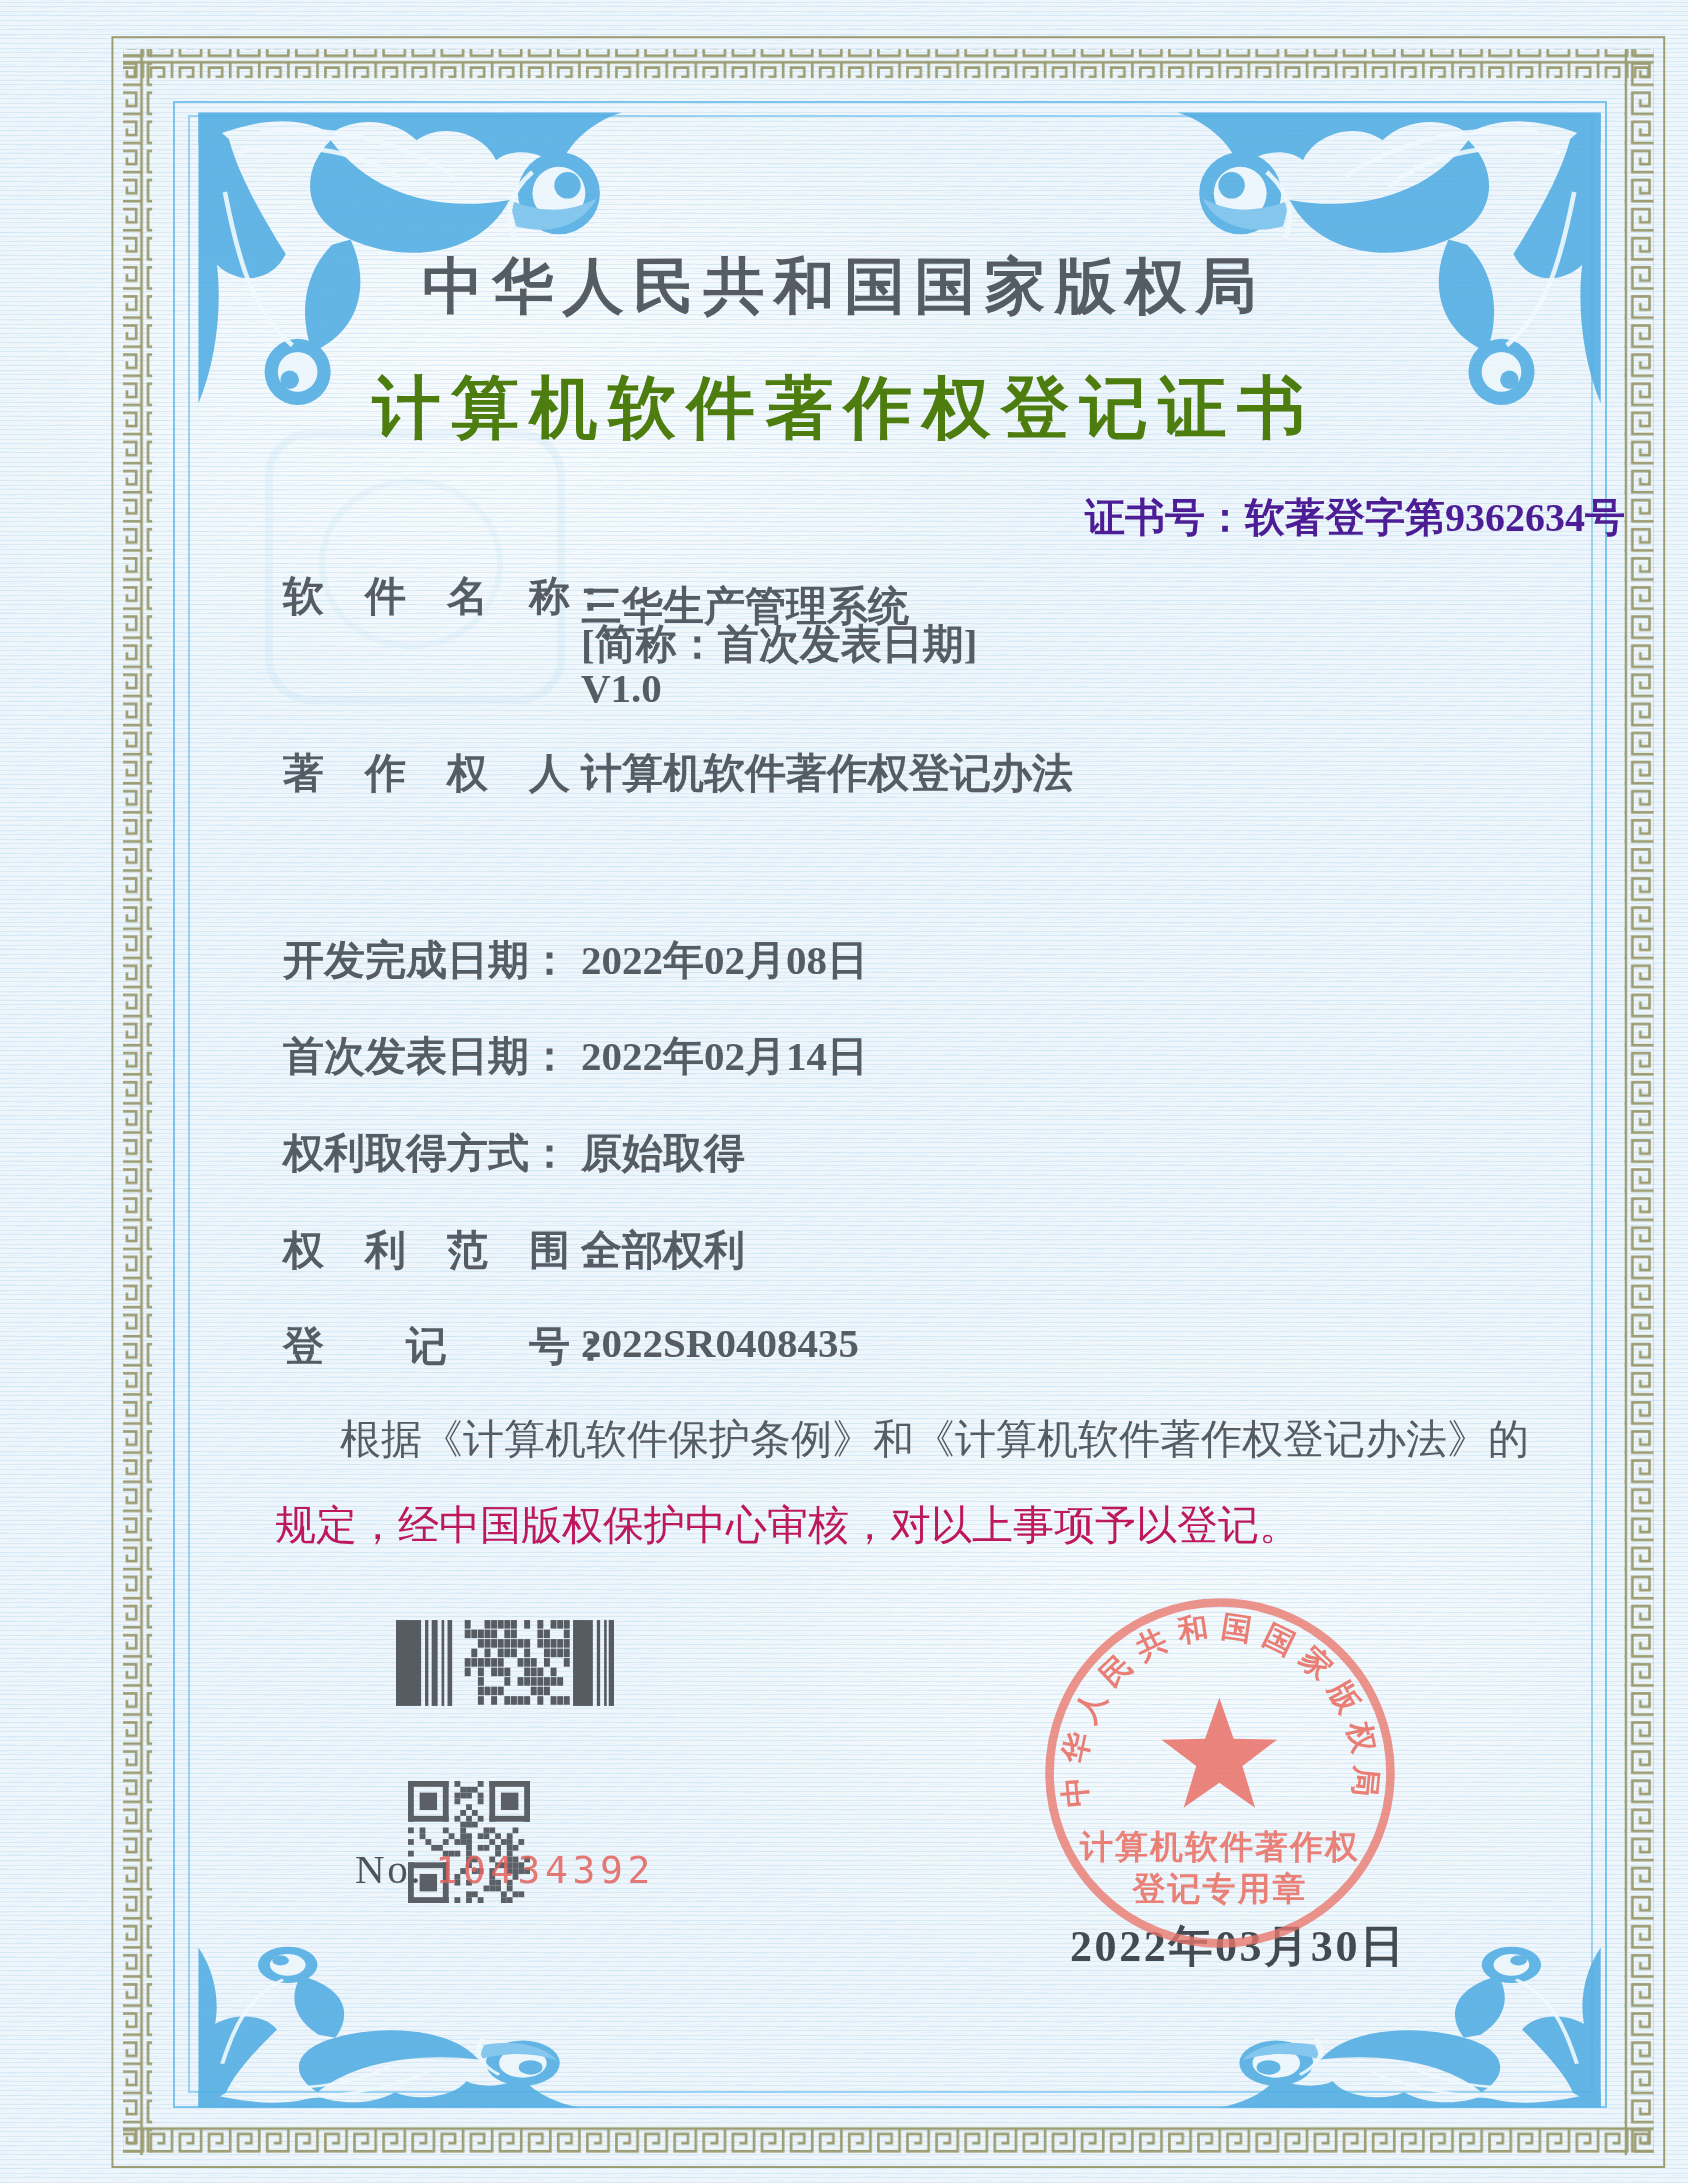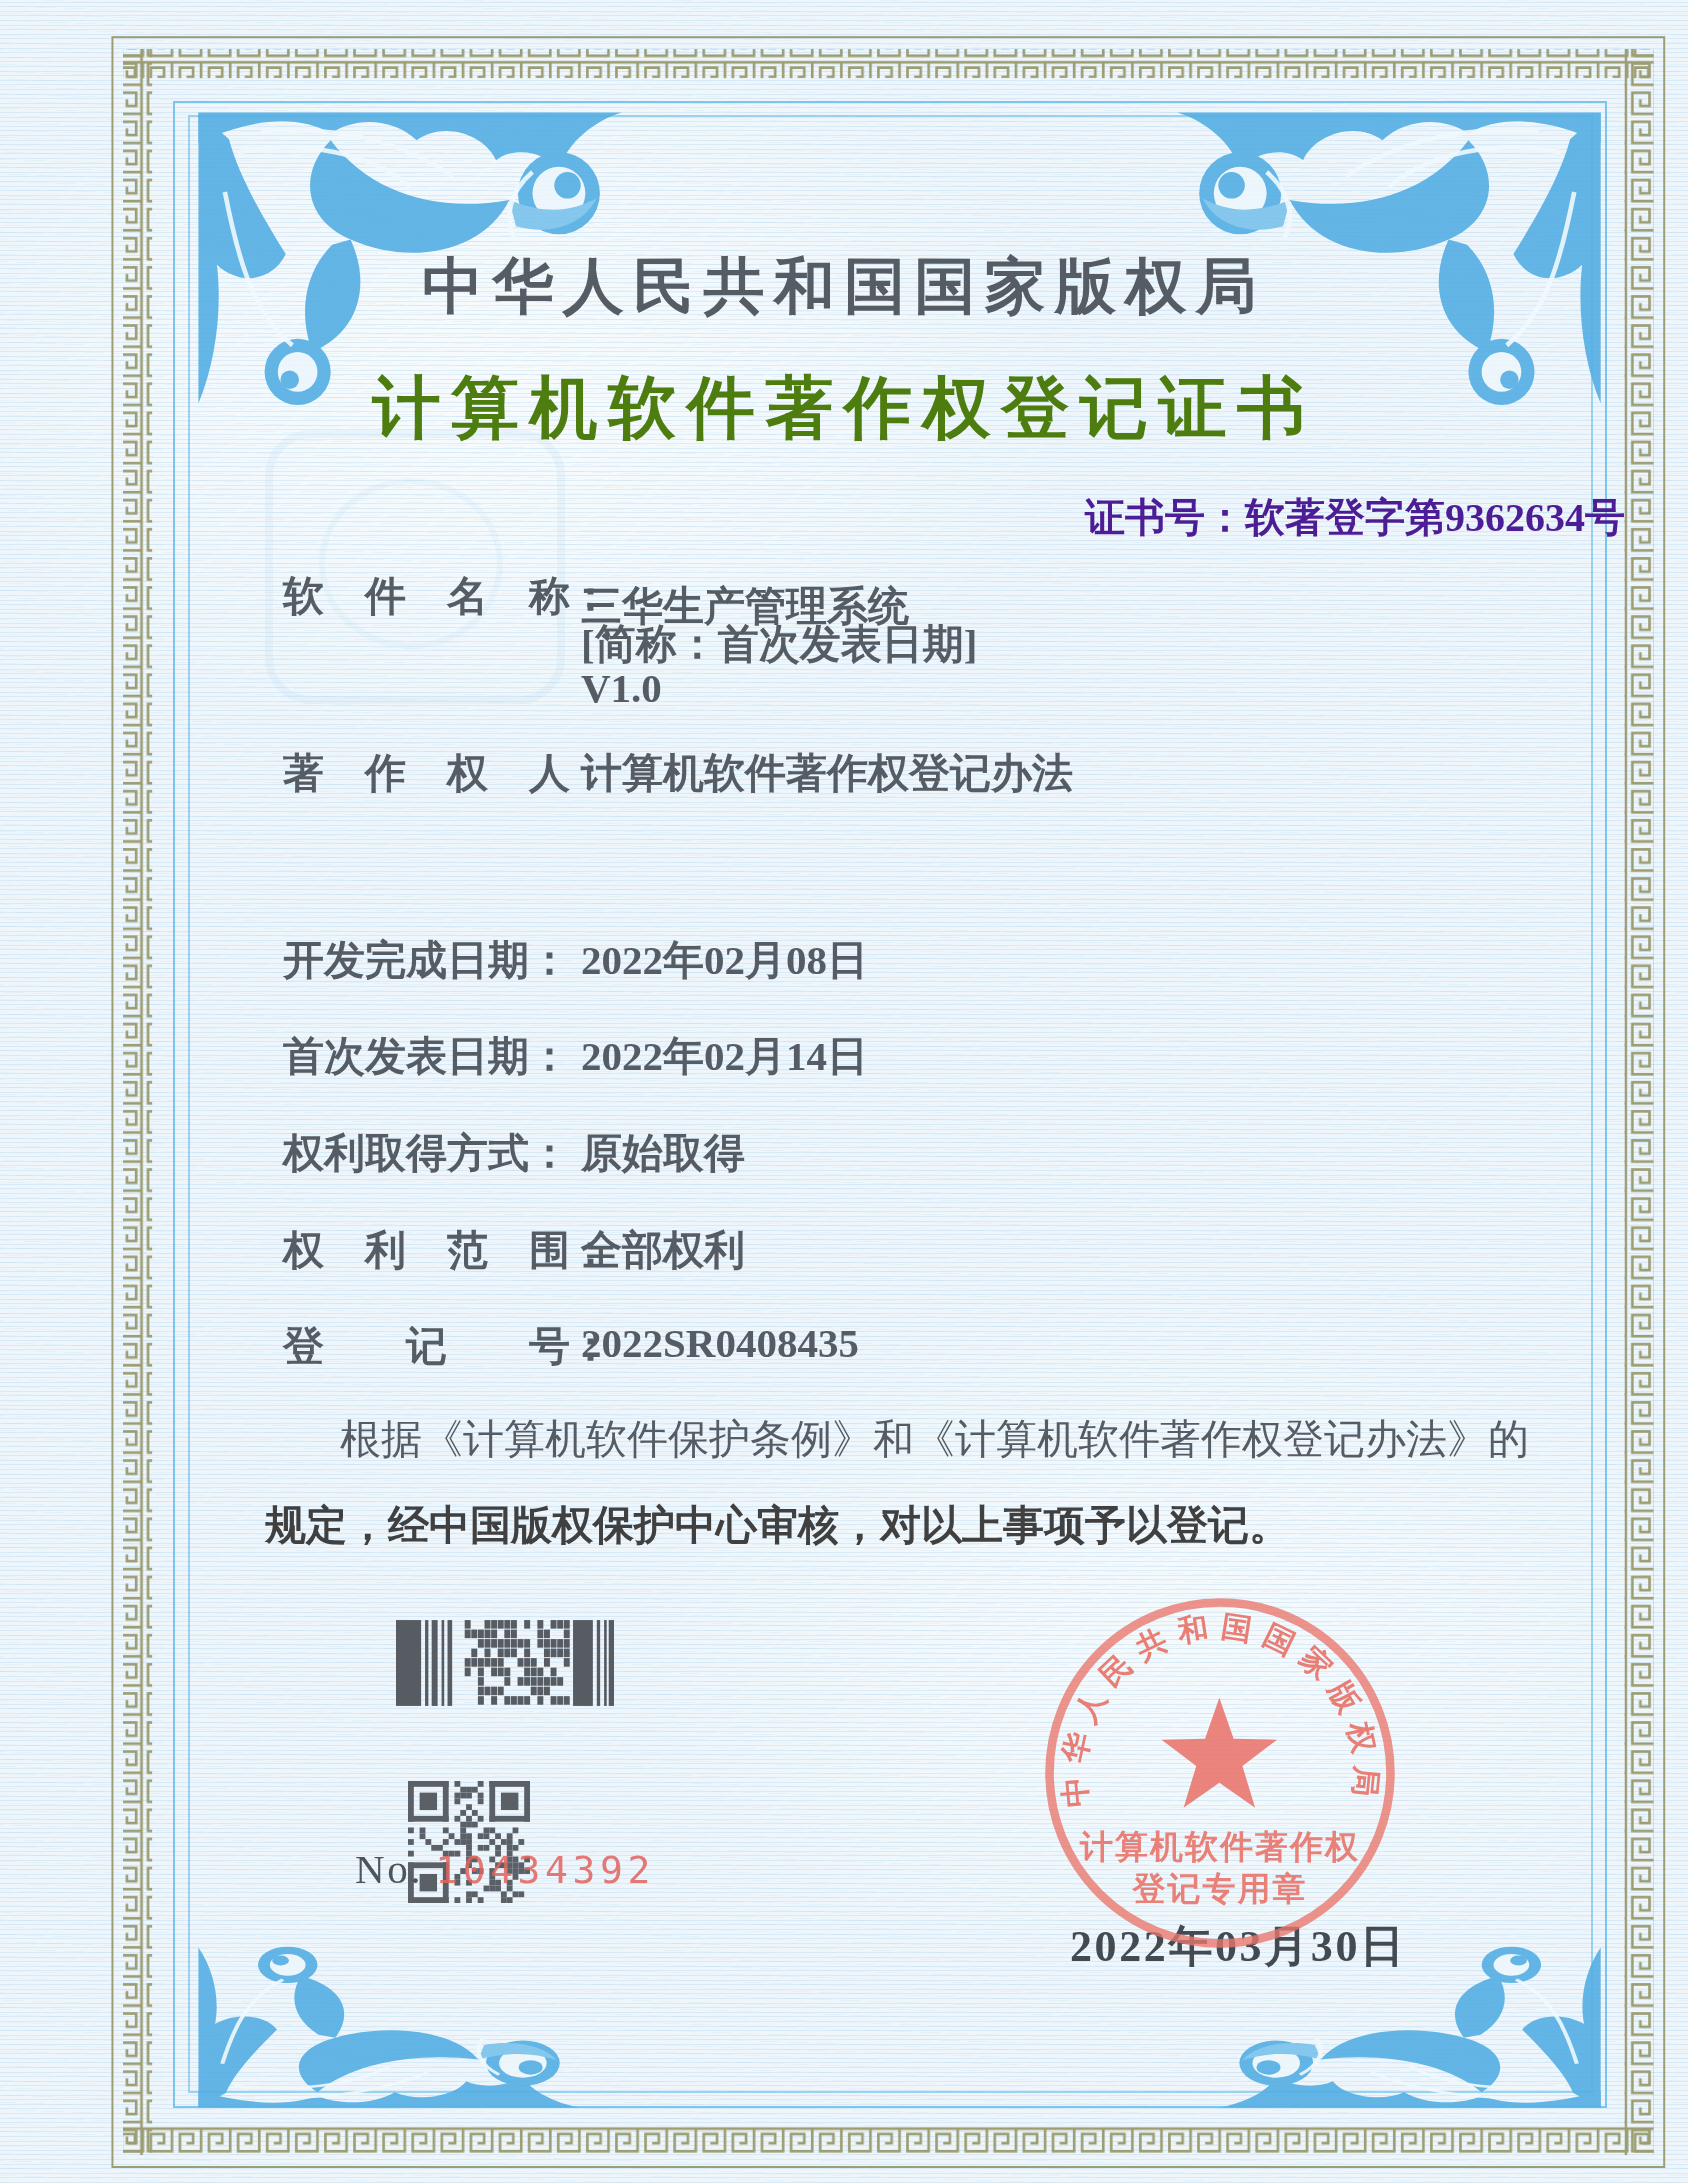--- a/index.html
+++ b/index.html
@@ -21,21 +21,21 @@
   #blue-rect-outer{left:173px;top:101px;width:1430px;height:2003px;}
   #blue-rect-inner{left:188px;top:115px;width:1401px;height:1974px;border-color:rgba(86,180,232,.55);}
   
   .center-line{left:0;width:1688px;text-align:center;white-space:nowrap;}
   #issuer-title{top:246px;font-size:61px;font-weight:700;letter-spacing:9.3px;color:#565c64;}
   #doc-title{top:363px;font-size:68px;font-weight:700;letter-spacing:10.6px;color:#4d7c0f;}
   #certno-line{left:1085px;top:490px;font-size:40px;font-weight:700;white-space:nowrap;color:#4c1d95;}
   .flabel{position:absolute;left:283px;font-size:41px;font-weight:700;white-space:nowrap;color:#565c64;}
   .fvalue{position:absolute;left:581px;font-size:41px;font-weight:700;white-space:nowrap;color:#565c64;}
   #body-line1{left:340px;top:1412px;font-size:41px;font-weight:400;white-space:nowrap;color:#565c64;}
-  #body-line2{left:265px;top:1498px;font-size:41px;font-weight:700;white-space:nowrap;color:#404040;}
+  #body-line2{left:275px;top:1498px;font-size:41px;font-weight:400;white-space:nowrap;color:#be185d;}
   #serial-line{left:355px;top:1845px;font-size:41px;white-space:nowrap;}
   #serial-prefix{color:#4e545c;letter-spacing:2.6px;}
   #serial-number{color:#e2635e;font-family:"DejaVu Sans Mono",monospace;font-size:38px;letter-spacing:4.6px;opacity:.85;margin-left:12px;}
   #issue-date{left:1070px;top:1917px;font-size:44px;font-weight:700;letter-spacing:2.6px;color:#434a52;white-space:nowrap;}
   
   #watermark{left:265px;top:430px;width:284px;height:258px;border:8px solid rgba(180,216,238,.30);
     border-radius:46px;opacity:.6;}
   #watermark::after{content:"";position:absolute;left:46px;top:40px;width:172px;height:159px;
     border:6.6px solid rgba(180,216,238,.28);border-radius:50%;}
   #barcode-box{left:396px;top:1620px;}

